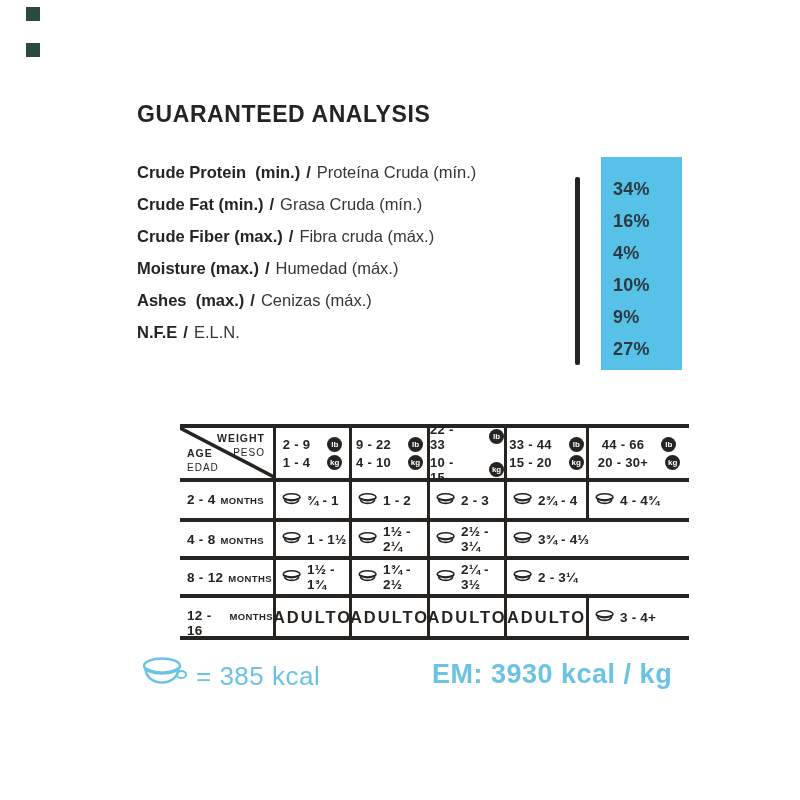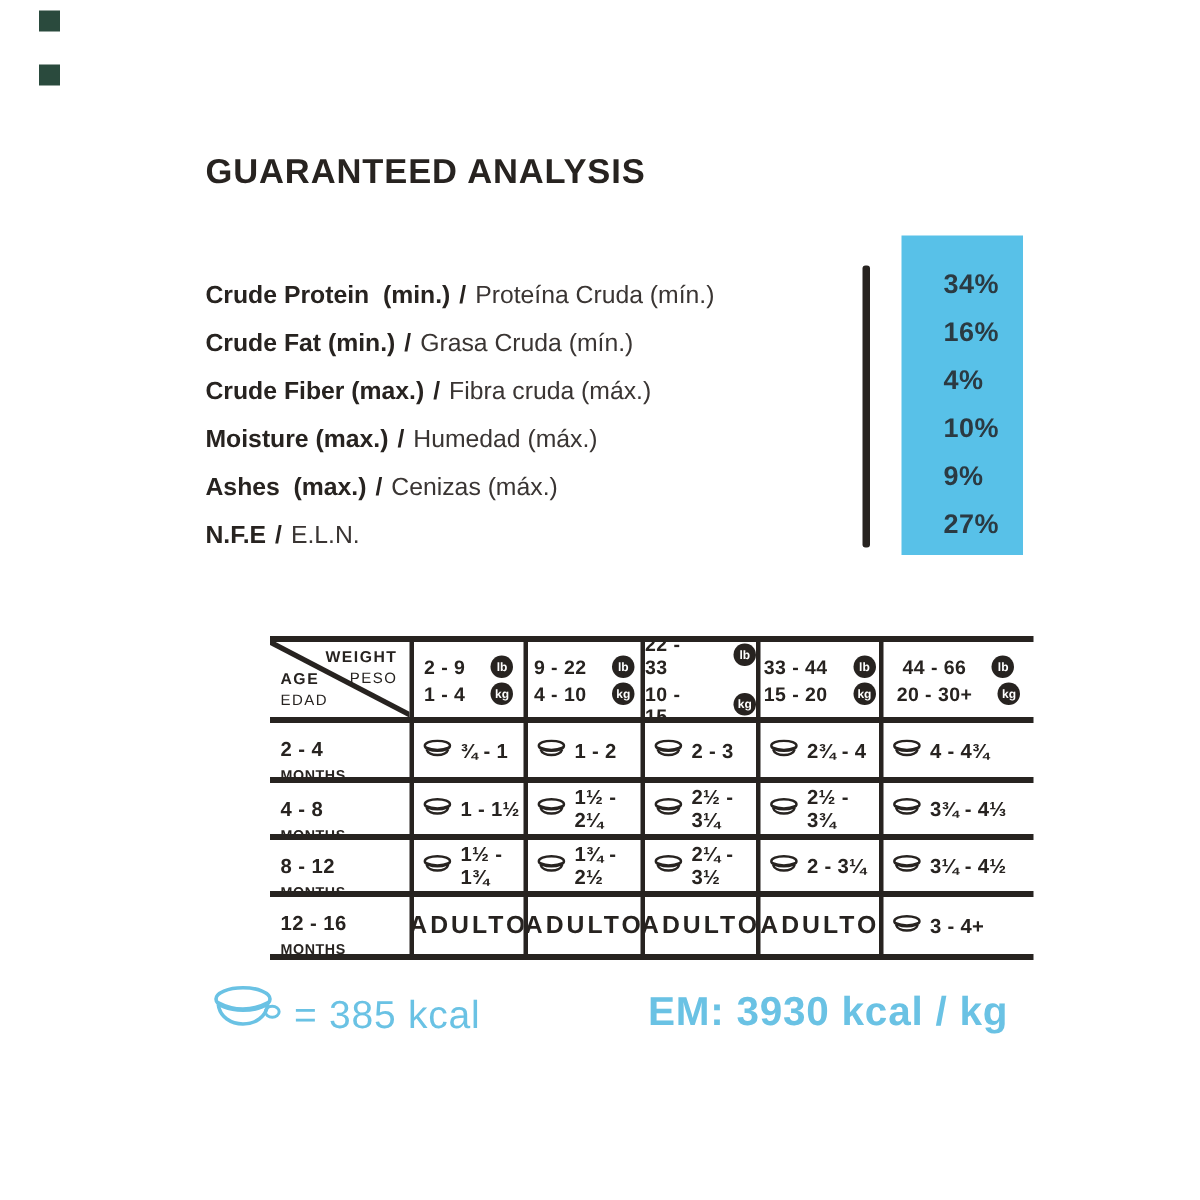--- a/index.html
+++ b/index.html
@@ -10,31 +10,31 @@
   .mark{position:absolute;width:14px;height:14px;background:#2a4a3d;}
   .mark.m1{left:26px;top:7px;}
   .mark.m2{left:26px;top:43px;}
 
   
   .hdr{position:absolute;left:137px;top:101px;}
   .title{font-size:23px;font-weight:bold;letter-spacing:.6px;color:#272320;}
   .subtitle{font-size:20.5px;font-weight:normal;color:#3a3533;margin-top:3px;}
 
   
-  .analysis{position:absolute;left:137px;top:181px;width:440px;}
+  .analysis{position:absolute;left:137px;top:156px;width:440px;}
   .arow{height:32px;display:flex;align-items:center;font-size:16.5px;white-space:pre;}
   .arow .en{font-weight:bold;}
   .arow .slash{font-weight:bold;margin:0 6px;}
   .arow .es{font-weight:normal;color:#3a3533;}
 
   .vbar{position:absolute;left:575px;top:177px;width:5px;height:188px;background:#272320;border-radius:2px;}
 
   .panel{position:absolute;left:601px;top:157px;width:81px;height:213px;background:#58c1e8;
          padding-top:16px;box-sizing:border-box;}
-  .pv{height:32px;display:flex;align-items:center;padding-left:28px;
+  .pv{height:32px;display:flex;align-items:center;padding-left:12px;
       font-size:18px;font-weight:bold;color:#2b3a42;letter-spacing:.3px;}
 
   
   .ftable{position:absolute;left:148px;top:424px;width:509px;border-top:4px solid #272320;margin-left:32px;}
   .trow{display:grid;grid-template-columns:96px 76px 78px 77px 82px 100px;
         border-bottom:4px solid #272320;}
   .tc{border-right:3px solid #272320;display:flex;align-items:center;box-sizing:border-box;
       overflow:hidden;}
   .tc:last-child{border-right:none;}
   .thead{height:50px;}
@@ -46,21 +46,21 @@
   .corner-bl{position:absolute;bottom:4px;left:7px;line-height:1.3;}
   .corner .big{font-size:10.5px;font-weight:bold;letter-spacing:1px;display:block;}
   .corner .sml{font-size:10px;font-weight:normal;letter-spacing:1px;display:block;}
 
   .whead{flex-direction:column;justify-content:center;gap:3px;}
   .wline{display:flex;align-items:center;gap:17px;}
   .wnum{font-size:13px;font-weight:bold;letter-spacing:.3px;}
   .badge{width:15px;height:15px;border-radius:50%;background:#272320;color:#fff;
          font-size:8px;font-weight:bold;display:flex;align-items:center;justify-content:center;}
 
-  .agecell{padding-left:7px;gap:5px;align-items:baseline;padding-top:10px;flex-direction:column;}
+  .agecell{padding-left:7px;gap:5px;align-items:baseline;padding-top:10px;}
   .agenum{font-size:13.5px;font-weight:bold;letter-spacing:.3px;}
   .ageunit{font-size:9.5px;font-weight:bold;letter-spacing:.4px;text-transform:uppercase;}
 
   .valcell{padding-left:6px;gap:5px;font-size:13.5px;font-weight:bold;letter-spacing:.2px;}
   .adulto{justify-content:center;font-size:16.5px;font-weight:bold;letter-spacing:2px;}
   .cup{flex:0 0 auto;}
 
   
   .footer-cup{position:absolute;left:141px;top:656px;}
   .kcal{position:absolute;left:196px;top:661px;font-size:26px;font-weight:normal;color:#6ac2e4;letter-spacing:.5px;}
@@ -241,28 +241,20 @@
             <path d="M2.4 6.6 C3.6 11.6 15.6 11.6 16.8 6.6" fill="none" stroke="#272320" stroke-width="1.6"></path>
           </svg>
           <span>2½ - 3¼</span>
         </div>
       <div class="tc valcell">
           <svg class="cup" width="20" height="14" viewBox="0 0 20 14">
             <ellipse cx="9.6" cy="4.2" rx="8.4" ry="3.4" fill="none" stroke="#272320" stroke-width="1.6"></ellipse>
             <path d="M1.6 5.2 Q9.6 8.6 17.6 5.2" fill="none" stroke="#272320" stroke-width="1.4"></path>
             <path d="M2.4 6.6 C3.6 11.6 15.6 11.6 16.8 6.6" fill="none" stroke="#272320" stroke-width="1.6"></path>
           </svg>
-          <span>2½ - 3¾</span>
-        </div>
-      <div class="tc valcell">
-          <svg class="cup" width="20" height="14" viewBox="0 0 20 14">
-            <ellipse cx="9.6" cy="4.2" rx="8.4" ry="3.4" fill="none" stroke="#272320" stroke-width="1.6"></ellipse>
-            <path d="M1.6 5.2 Q9.6 8.6 17.6 5.2" fill="none" stroke="#272320" stroke-width="1.4"></path>
-            <path d="M2.4 6.6 C3.6 11.6 15.6 11.6 16.8 6.6" fill="none" stroke="#272320" stroke-width="1.6"></path>
-          </svg>
           <span>3¾ - 4⅓</span>
         </div>
     </div>
 
     <div class="trow r3">
       <div class="tc agecell">
           <span class="agenum">8 - 12</span>
           <span class="ageunit">months</span>
         </div>
       <div class="tc valcell">
@@ -289,28 +281,20 @@
           </svg>
           <span>2¼ - 3½</span>
         </div>
       <div class="tc valcell">
           <svg class="cup" width="20" height="14" viewBox="0 0 20 14">
             <ellipse cx="9.6" cy="4.2" rx="8.4" ry="3.4" fill="none" stroke="#272320" stroke-width="1.6"></ellipse>
             <path d="M1.6 5.2 Q9.6 8.6 17.6 5.2" fill="none" stroke="#272320" stroke-width="1.4"></path>
             <path d="M2.4 6.6 C3.6 11.6 15.6 11.6 16.8 6.6" fill="none" stroke="#272320" stroke-width="1.6"></path>
           </svg>
           <span>2 - 3¼</span>
-        </div>
-      <div class="tc valcell">
-          <svg class="cup" width="20" height="14" viewBox="0 0 20 14">
-            <ellipse cx="9.6" cy="4.2" rx="8.4" ry="3.4" fill="none" stroke="#272320" stroke-width="1.6"></ellipse>
-            <path d="M1.6 5.2 Q9.6 8.6 17.6 5.2" fill="none" stroke="#272320" stroke-width="1.4"></path>
-            <path d="M2.4 6.6 C3.6 11.6 15.6 11.6 16.8 6.6" fill="none" stroke="#272320" stroke-width="1.6"></path>
-          </svg>
-          <span>3¼ - 4½</span>
         </div>
     </div>
 
     <div class="trow r4">
       <div class="tc agecell">
           <span class="agenum">12 - 16</span>
           <span class="ageunit">months</span>
         </div>
       <div class="tc adulto">
           <span>ADULTO</span>

